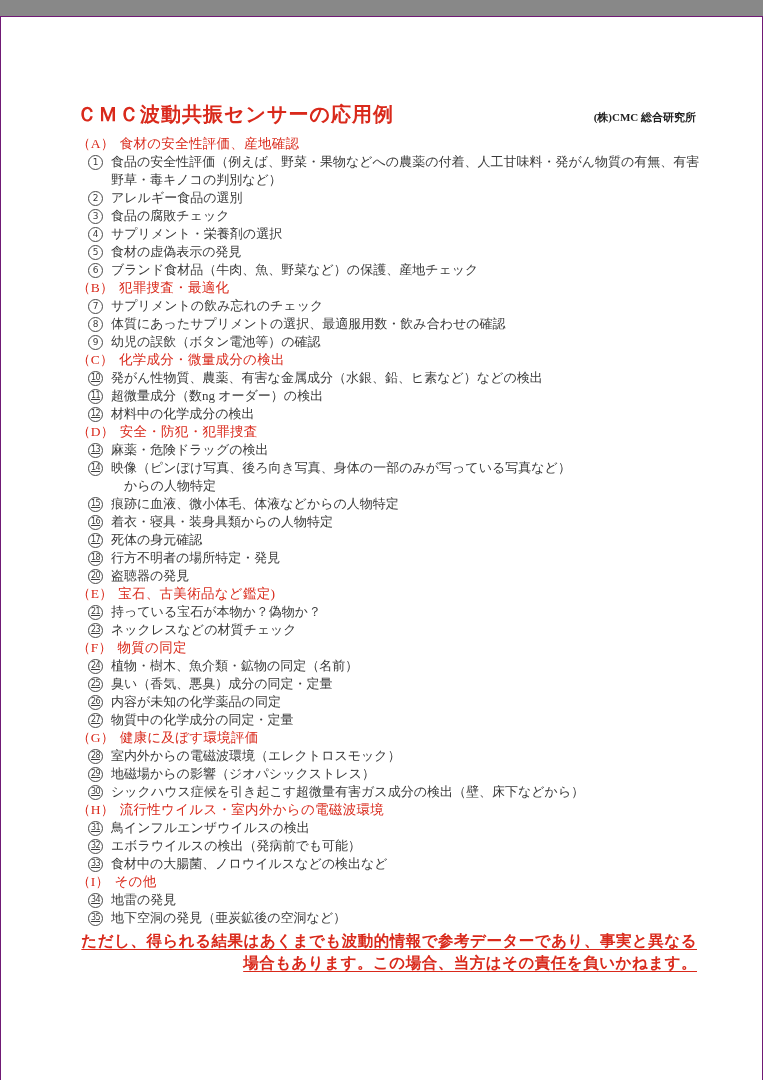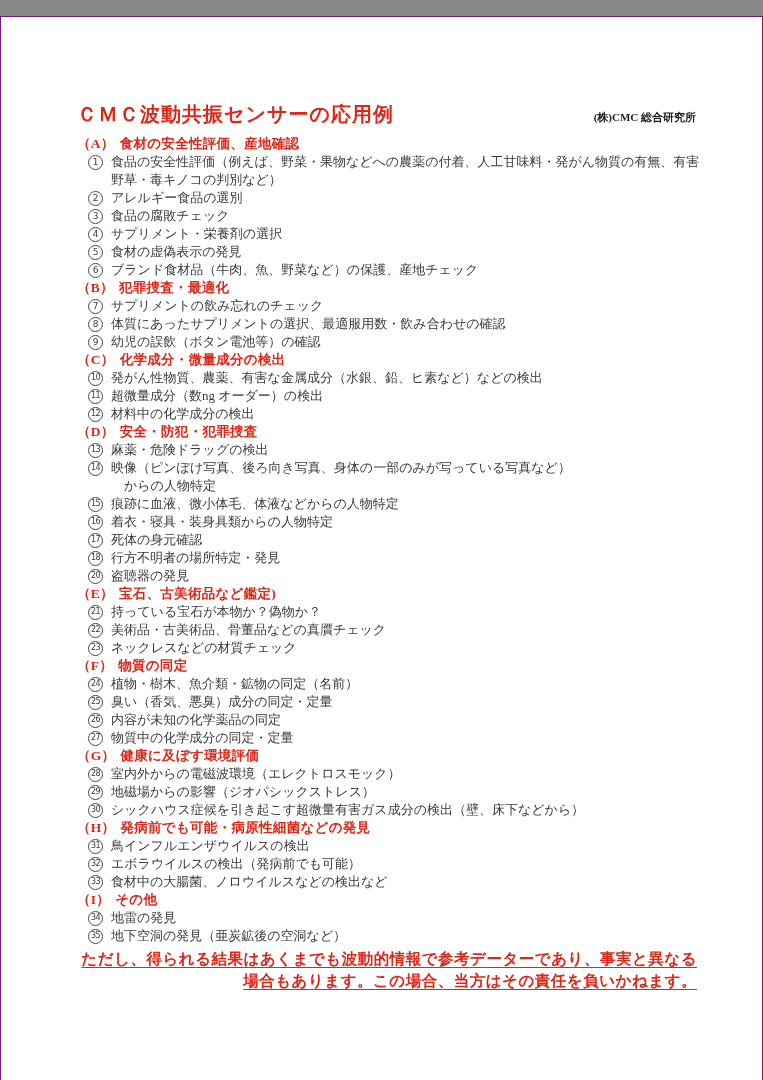--- a/index.html
+++ b/index.html
@@ -27,21 +27,21 @@
     color:var(--red);
   }
   .doc-company{
     font-size:11px;
     font-weight:bold;
     color:#1e1e1e;
     padding-right:12px;
   }
   .sec-head{
     color:var(--red);
-    font-weight:bold;
+    font-weight:normal;
     font-size:13.5px;
     line-height:18px;
     letter-spacing:.3px;
   }
   .sec-label{margin-right:5px;}
   .item{
     display:flex;
     align-items:flex-start;
     font-size:13px;
     line-height:18px;
@@ -53,21 +53,21 @@
     box-sizing:border-box;
     width:15px;height:15px;
     margin:1.5px 8px 0 0;
     border:1px solid #4a4a4a;
     border-radius:50%;
     display:flex;align-items:center;justify-content:center;
     font-family:"DejaVu Sans","Liberation Sans",sans-serif;
     font-size:9px;
     color:#3a3a3a;
   }
-  .num.two{font-size:8px;letter-spacing:-0.5px;}
+  .num.two{font-size:8px;letter-spacing:-0.5px;text-decoration:underline;}
   .itext{white-space:pre-wrap;}
   .doc-footer{
     margin-top:3px;
     max-width:620px;
     text-align:right;
   }
   .disclaimer{
     margin:0;
     color:var(--red);
     font-weight:bold;
@@ -168,24 +168,20 @@
       <div class="item">
         <span class="num two">20</span>
         <span class="itext">盗聴器の発見</span>
       </div>
       <div class="sec-head"><span class="sec-label">（E）</span><span>宝石、古美術品など鑑定)</span></div>
       <div class="item">
         <span class="num two">21</span>
         <span class="itext">持っている宝石が本物か？偽物か？</span>
       </div>
       <div class="item">
-        <span class="num two">22</span>
-        <span class="itext">美術品・古美術品、骨董品などの真贋チェック</span>
-      </div>
-      <div class="item">
         <span class="num two">23</span>
         <span class="itext">ネックレスなどの材質チェック</span>
       </div>
       <div class="sec-head"><span class="sec-label">（F）</span><span>物質の同定</span></div>
       <div class="item">
         <span class="num two">24</span>
         <span class="itext">植物・樹木、魚介類・鉱物の同定（名前）</span>
       </div>
       <div class="item">
         <span class="num two">25</span>
@@ -205,21 +201,21 @@
         <span class="itext">室内外からの電磁波環境（エレクトロスモック）</span>
       </div>
       <div class="item">
         <span class="num two">29</span>
         <span class="itext">地磁場からの影響（ジオパシックストレス）</span>
       </div>
       <div class="item">
         <span class="num two">30</span>
         <span class="itext">シックハウス症候を引き起こす超微量有害ガス成分の検出（壁、床下などから）</span>
       </div>
-      <div class="sec-head"><span class="sec-label">（H）</span><span>発病前でも可能・病原性細菌などの発見</span></div>
+      <div class="sec-head"><span class="sec-label">（H）</span><span>流行性ウイルス・室内外からの電磁波環境</span></div>
       <div class="item">
         <span class="num two">31</span>
         <span class="itext">鳥インフルエンザウイルスの検出</span>
       </div>
       <div class="item">
         <span class="num two">32</span>
         <span class="itext">エボラウイルスの検出（発病前でも可能）</span>
       </div>
       <div class="item">
         <span class="num two">33</span>

